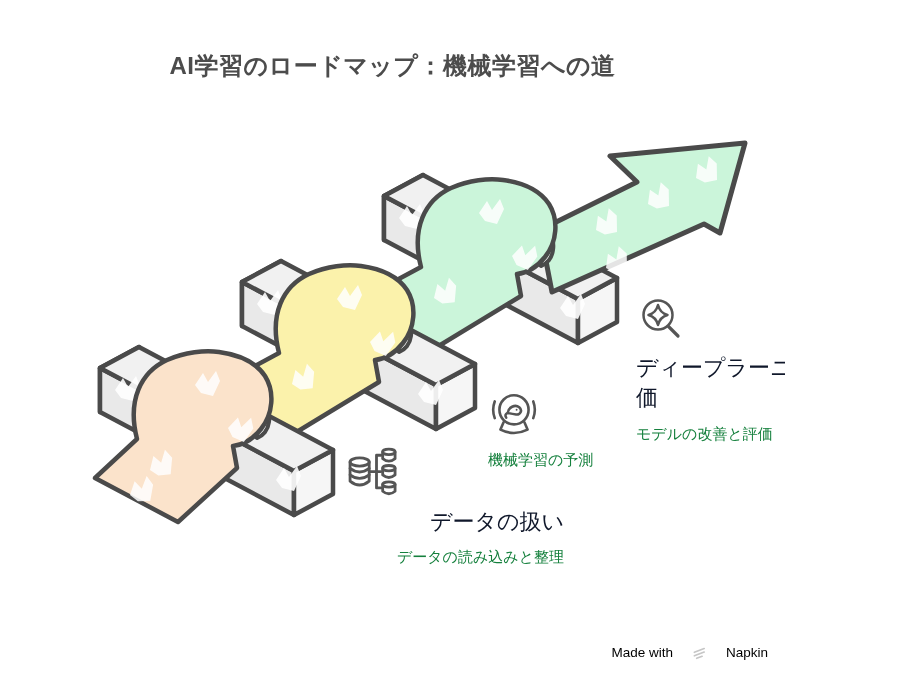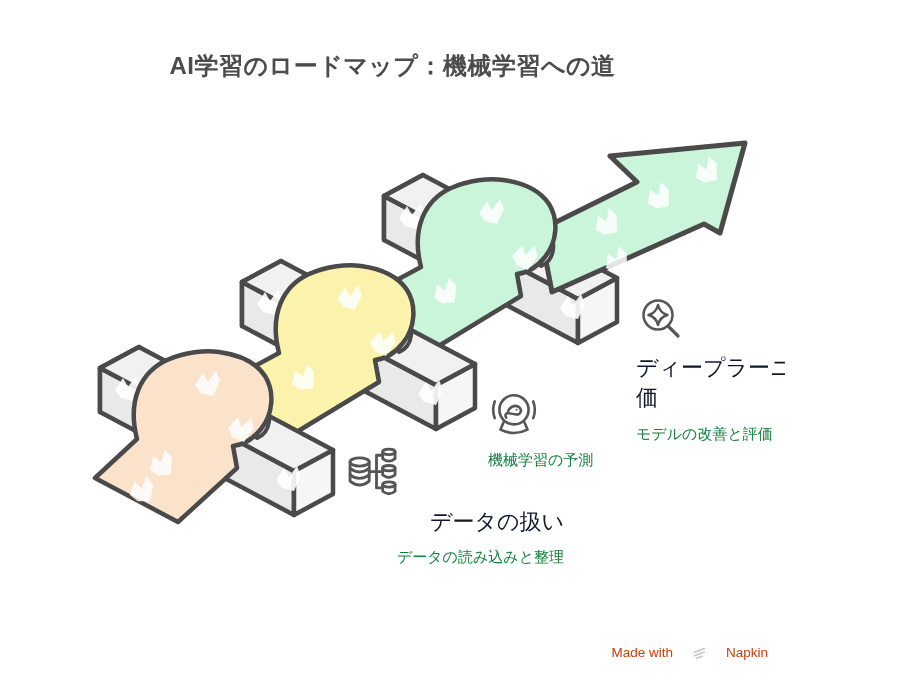--- a/index.html
+++ b/index.html
@@ -8,21 +8,21 @@
   #scene{position:absolute;left:0;top:0;}
   .title{position:absolute;left:0;right:0;top:50px;text-align:center;
          font-size:24px;font-weight:bold;color:#4c4c4c;letter-spacing:.5px;}
   .step-label{position:absolute;}
   .step-label h3{margin:9px 0 0 0;font-size:22px;font-weight:400;color:#0f172a;line-height:1.38;}
   .step-label p{margin:11px 0 0 0;font-size:15px;font-weight:400;color:#15803d;}
   #label-1{left:344px;top:444px;width:220px;text-align:right;}
   #label-2{left:488px;top:390px;width:220px;}
   #label-3{left:636px;top:296px;width:248px;}
   .watermark{position:absolute;right:17px;top:645px;display:flex;align-items:flex-end;gap:19px;
-             font-size:13.5px;color:#c2410c;}
+             font-size:13.5px;color:#000000;}
   .icon svg{display:block;}
 </style>
 </head>
 <body>
 
 <div id="stage">
 
   <svg id="scene" width="912" height="687" viewBox="0 0 912 687">
     <defs>
       <path id="zig" d="M0 0 L8 -12 L13 -3 L21 -14 L25 -4 L18 11 L6 8 Z"></path>

